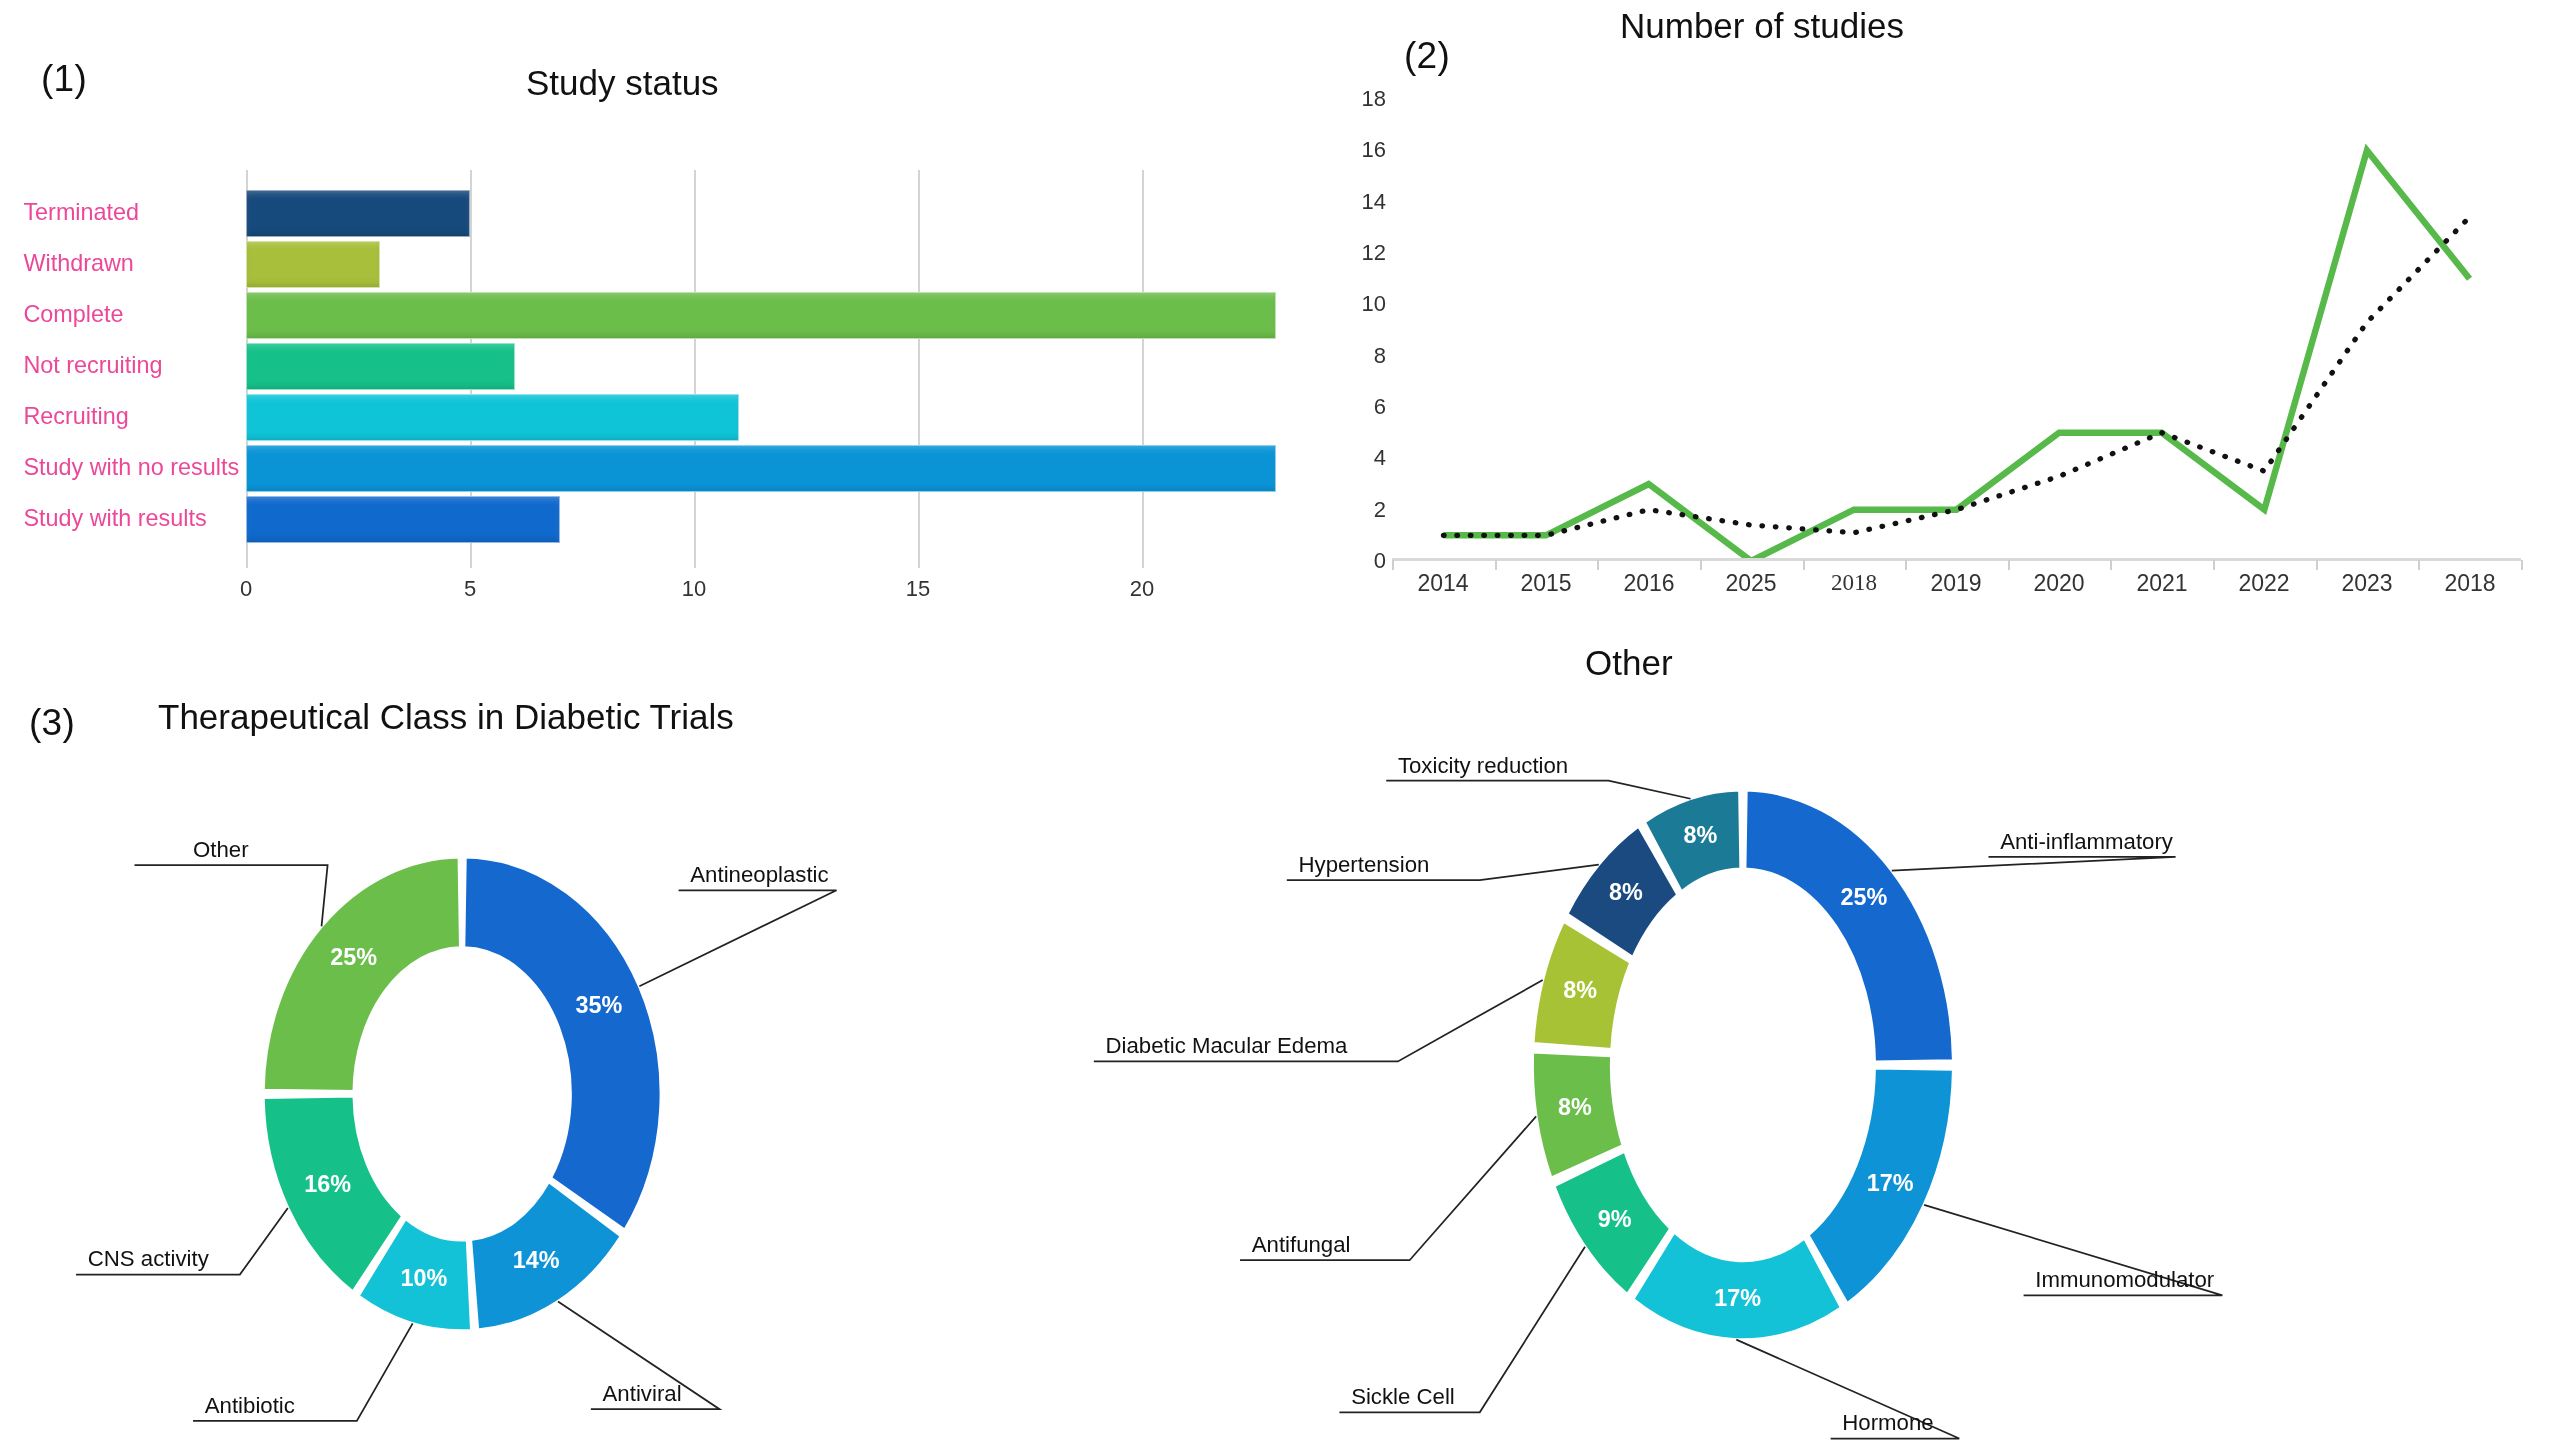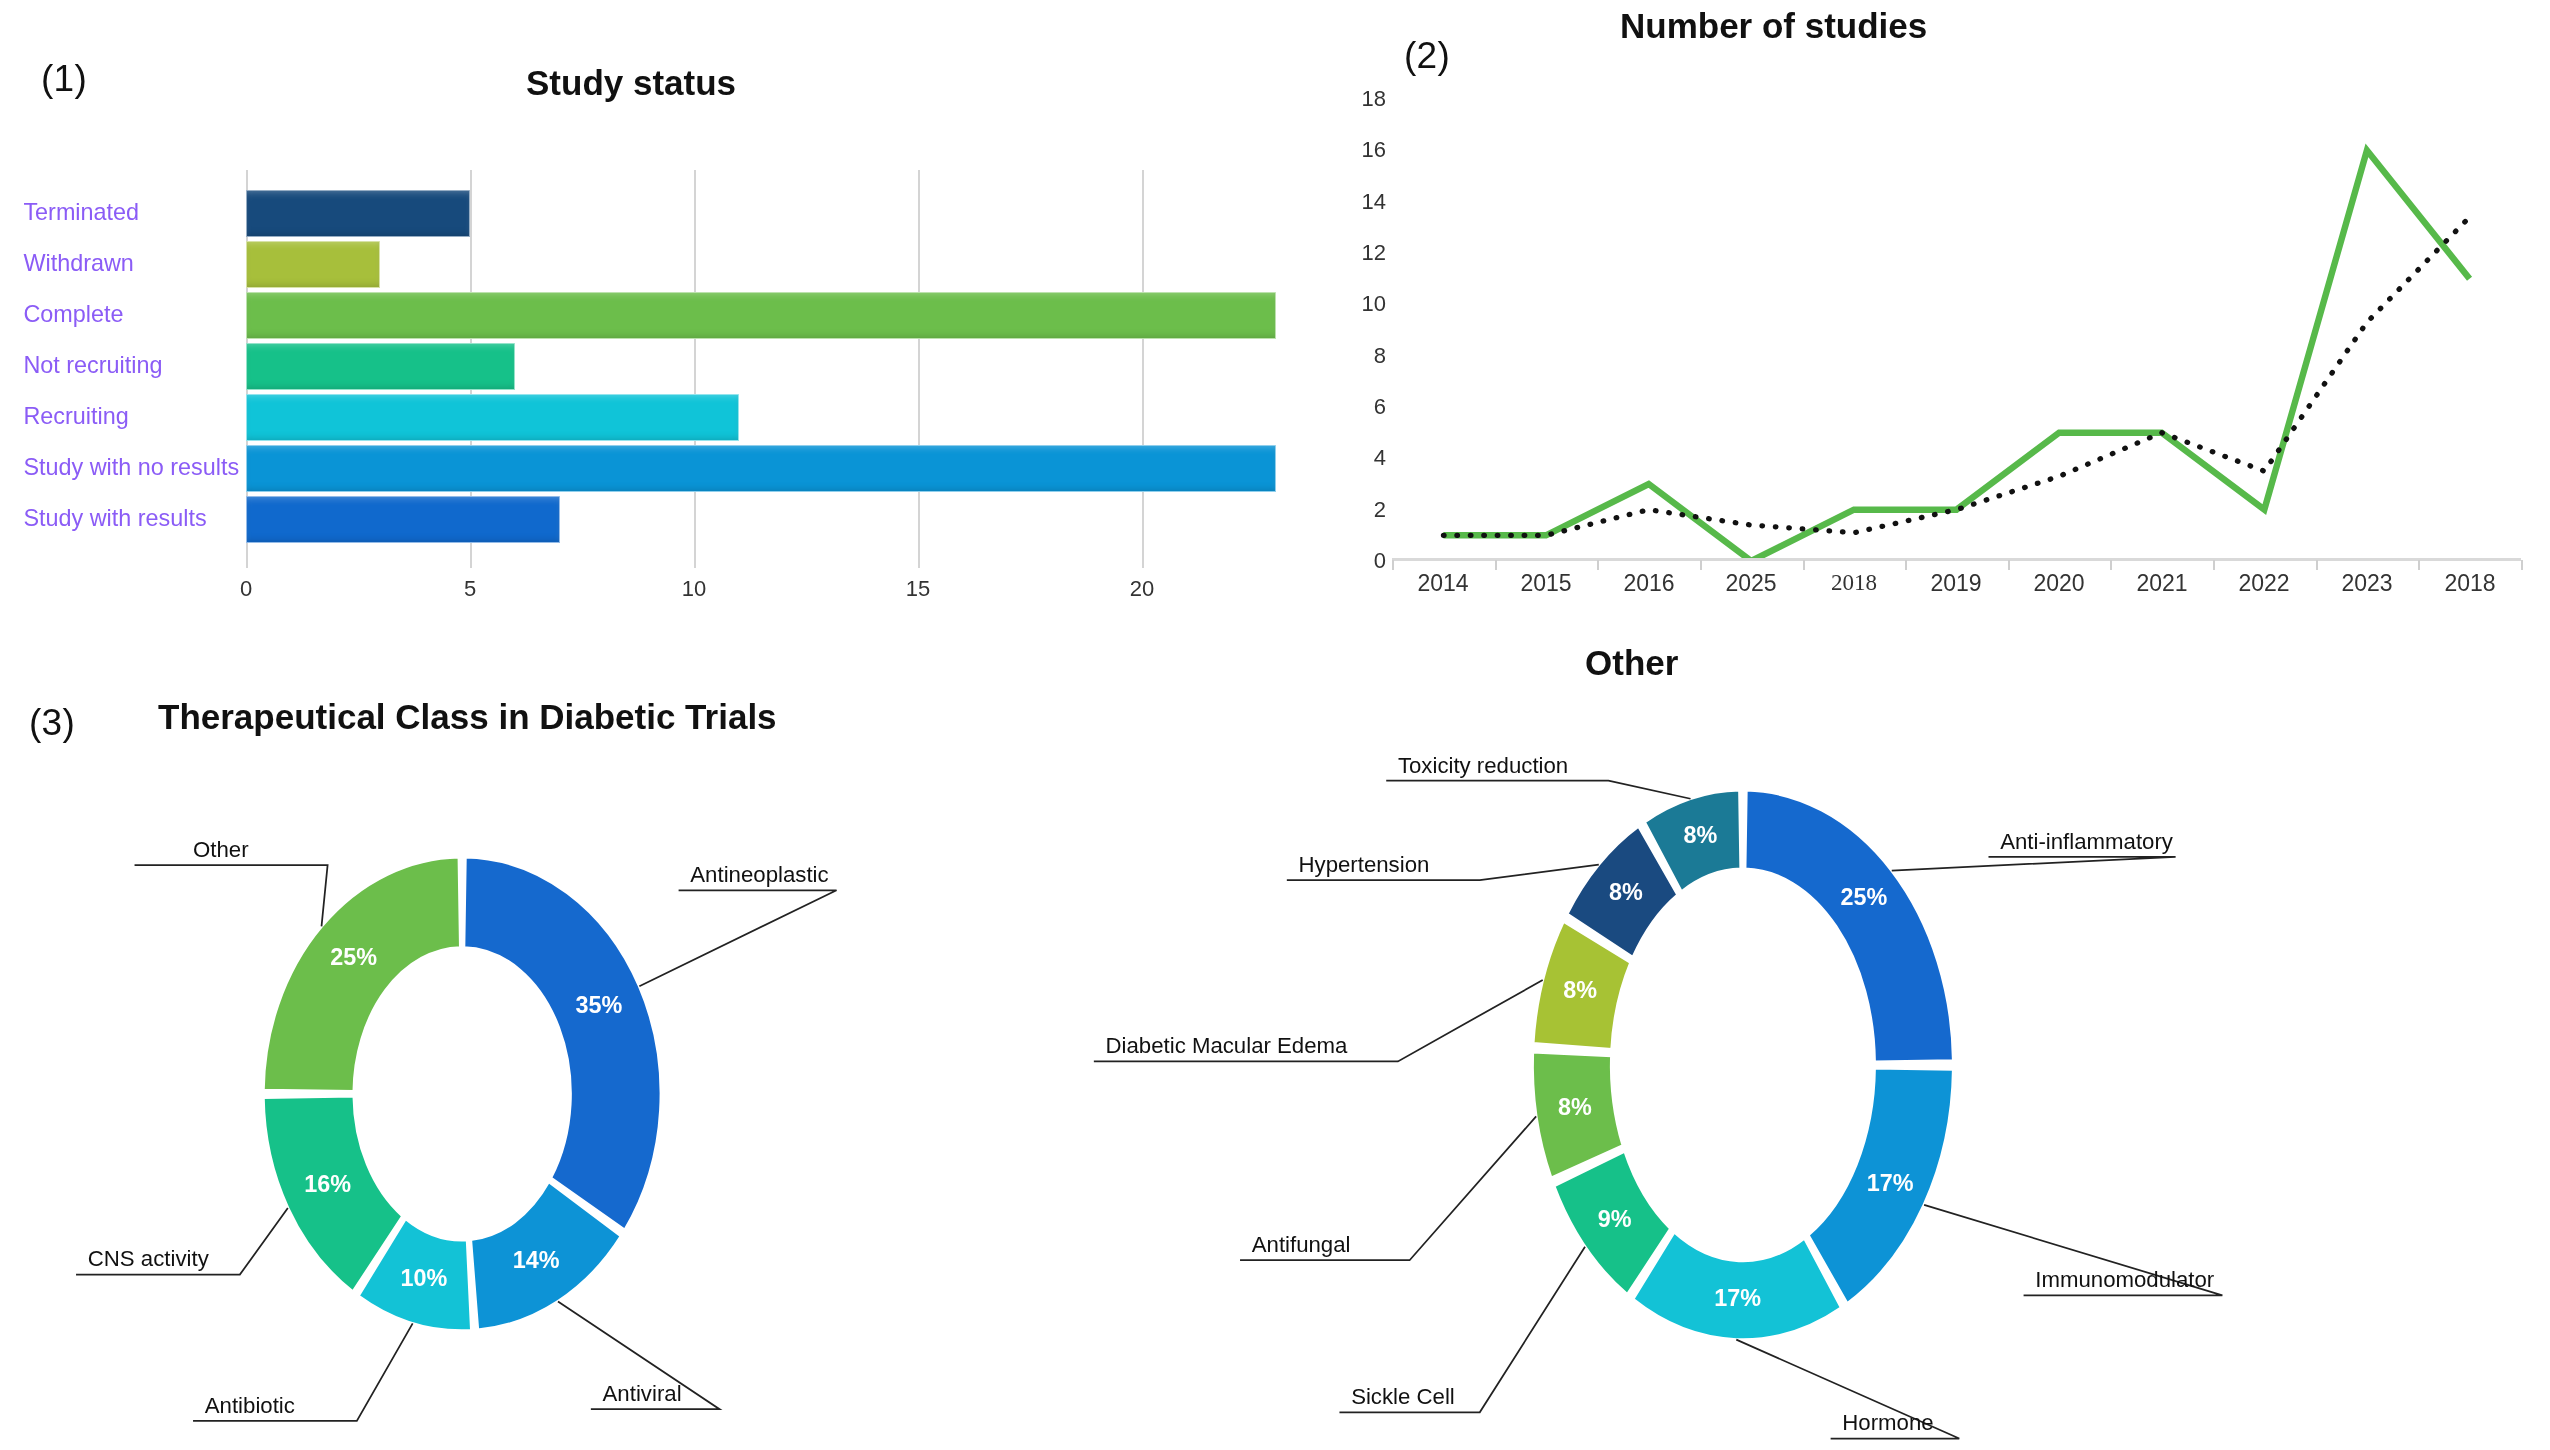--- a/index.html
+++ b/index.html
@@ -20,39 +20,39 @@
     position: absolute;
     font-size: 37px;
     color: #111;
     font-weight: 400;
     letter-spacing: 0.3px;
   }
   .chart-title {
     position: absolute;
     font-size: 35px;
     color: #111;
-    font-weight: 700;
+    font-weight: 400;
     white-space: nowrap;
   }
   
   #bar-panel { left: 0px; top: 0px; width: 1316px; height: 638px; }
   #bar-title { left: 526px; top: 63px; }
   #bar-tag { left: 41px; top: 58px; }
   .bar-catlabels {
     position: absolute;
     left: 23.4px; top: 187px;
     width: 222px;
   }
   .bar-catlabel {
     height: 51px;
     display: flex;
     align-items: center;
     justify-content: flex-start;
     font-size: 23.4px;
-    color: #8b5cf6;
+    color: #ec4899;
     white-space: nowrap;
     text-align: right;
   }
   .bar-plot {
     position: absolute;
     left: 246px; top: 170px;
     width: 1053px; height: 398px;
   }
   .bar-gridline {
     position: absolute;

